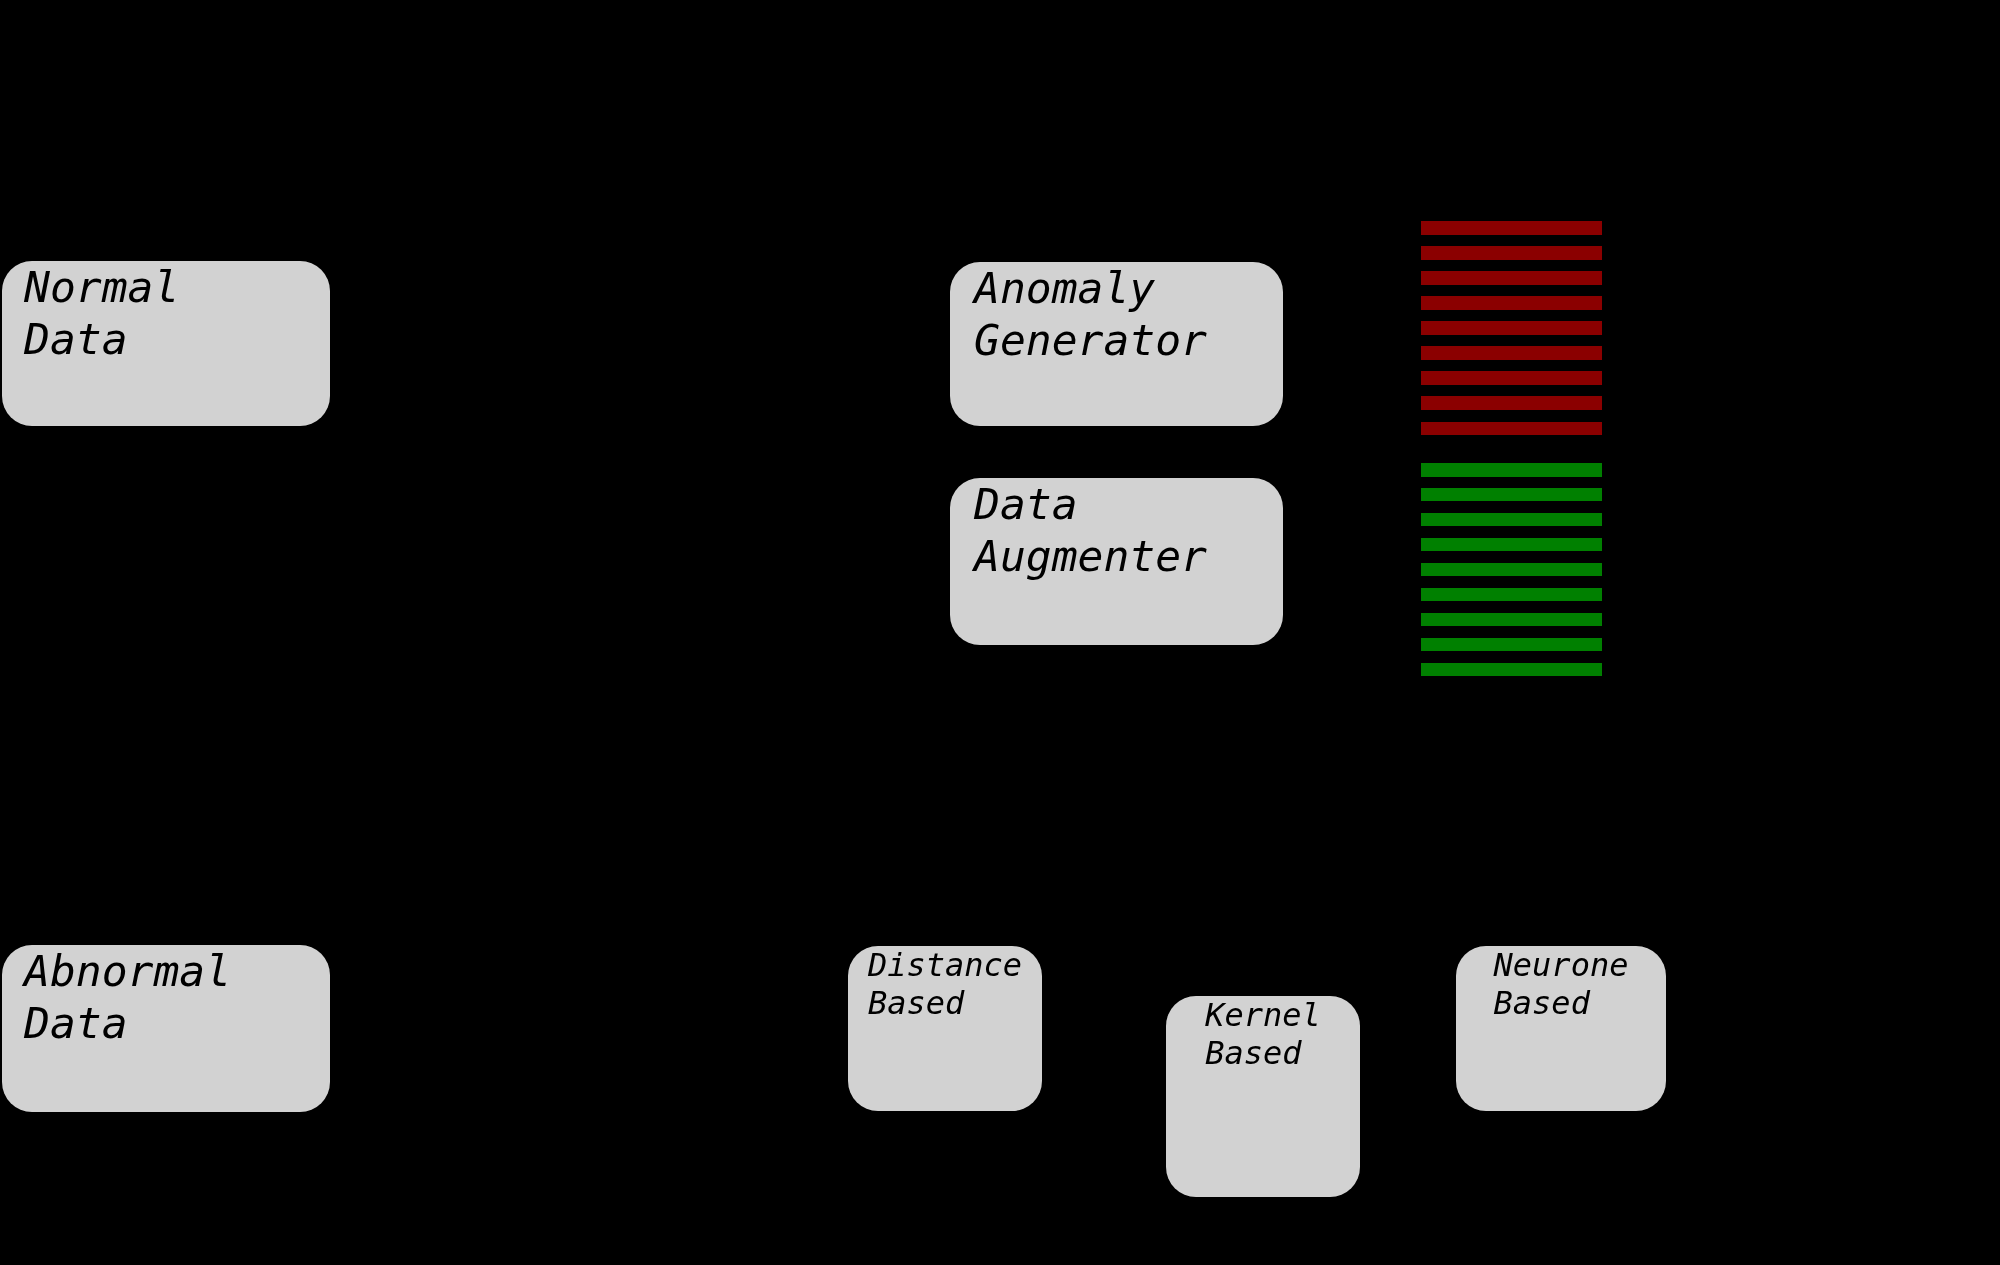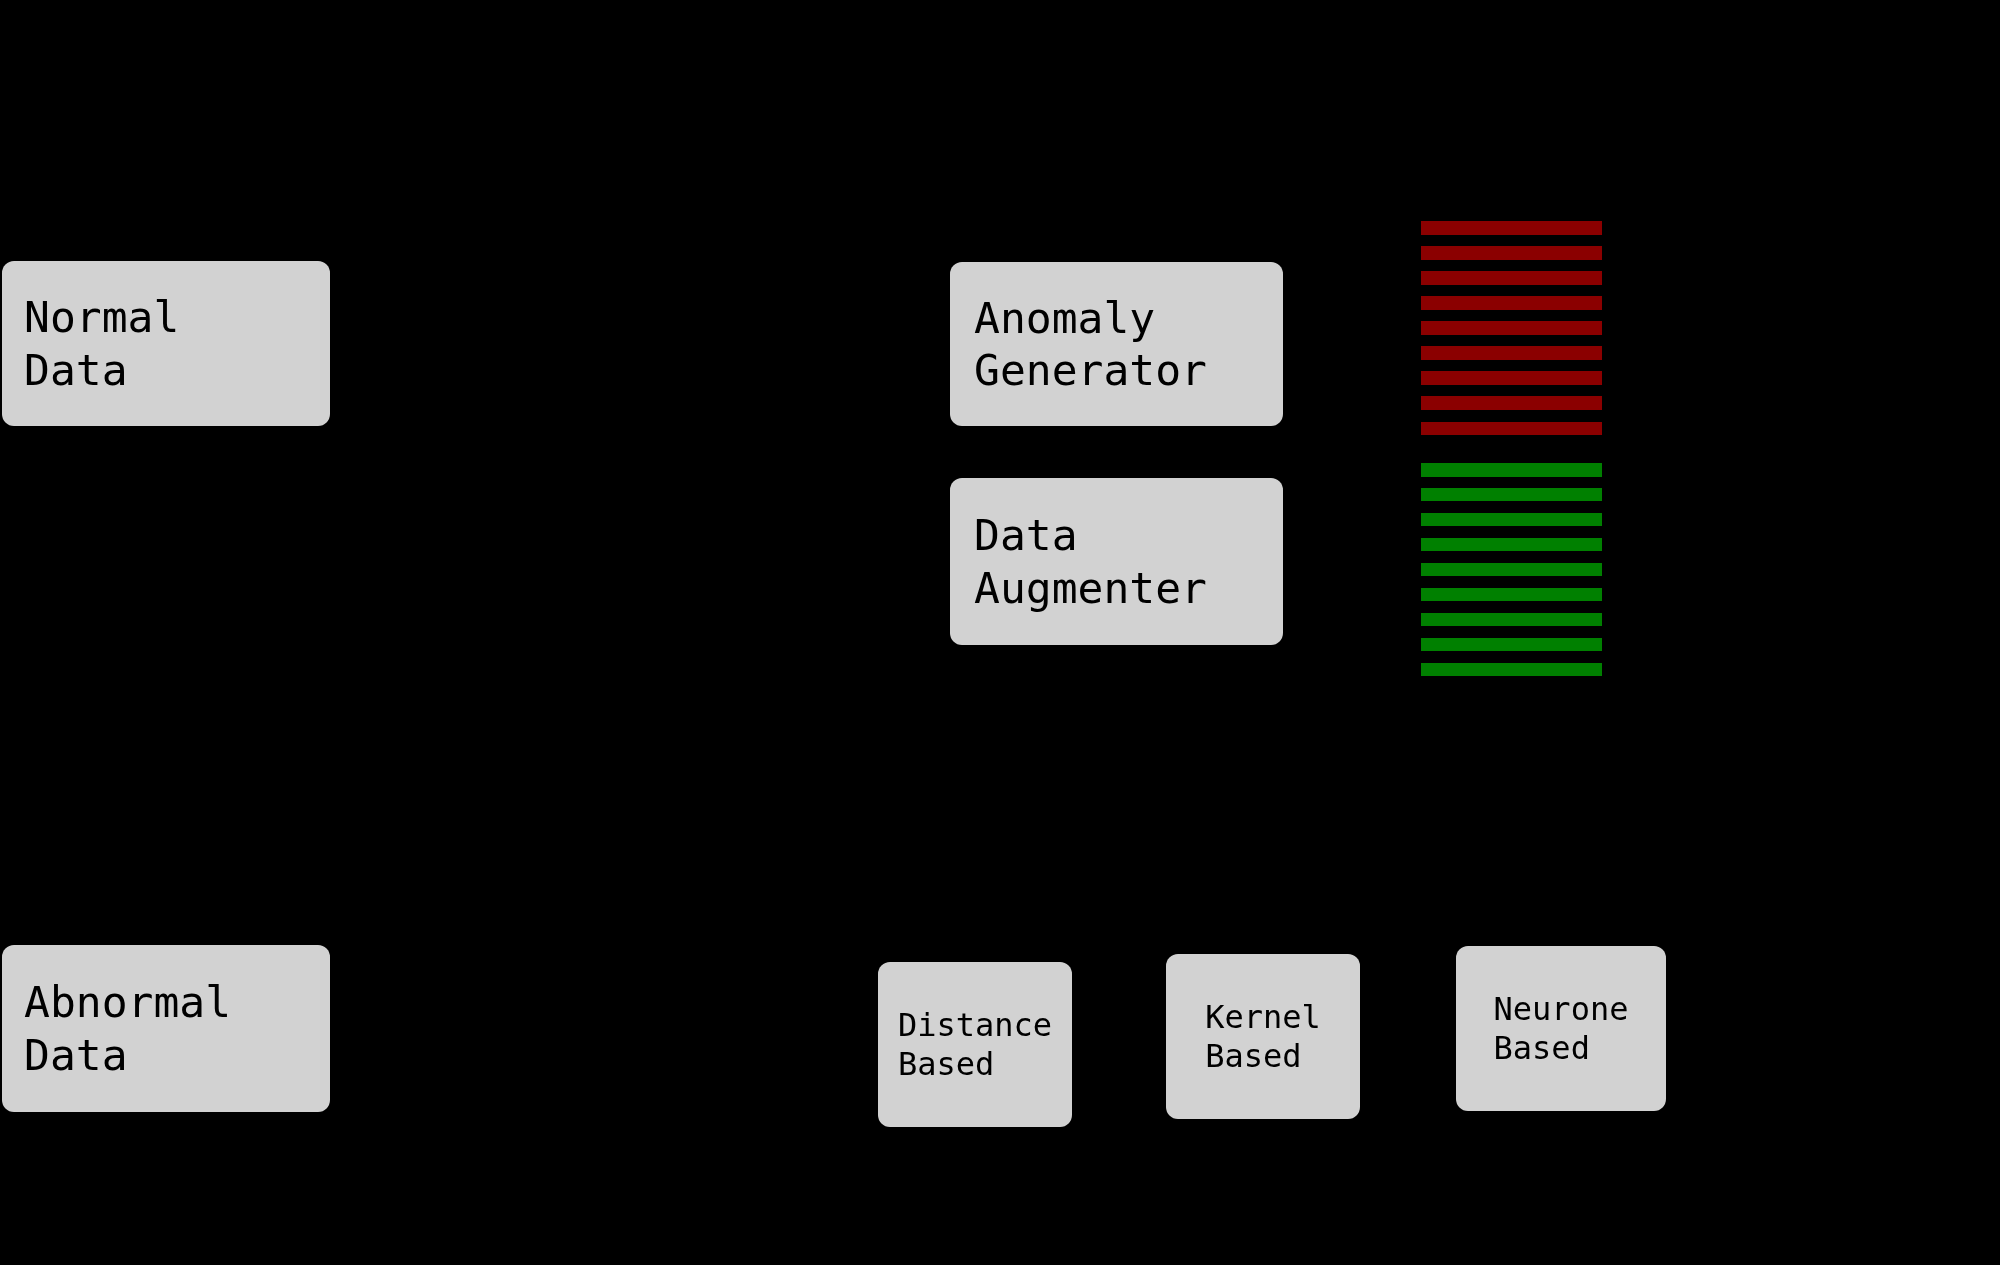--- a/index.html
+++ b/index.html
@@ -11,23 +11,23 @@
     position: relative;
     width: 2000px;
     height: 1265px;
     background: var(--bg, #000);
     overflow: hidden;
     font-family: "DejaVu Sans Mono", "Liberation Mono", monospace;
   }
   .node {
     position: absolute;
     background: var(--box-fill, #d2d2d2);
-    border-radius: 12px;
+    border-radius: 30px;
     display: flex;
-    align-items: center;
+    font-style: italic;
   }
   .node .label {
     white-space: pre-line;
     color: var(--box-text, #000);
   }
   .label-lg {
     font-size: 43px;
     line-height: 1.21;
     letter-spacing: 0;
   }
@@ -48,22 +48,22 @@
     box-sizing: border-box;
   }
   
   .node-center {
     justify-content: center;
   }
   #normal-box    { left: 2px;    top: 261px; width: 328px; height: 165px; }
   #abnormal-box  { left: 2px;    top: 945px; width: 328px; height: 167px; }
   #anomaly-box   { left: 950px;  top: 262px; width: 333px; height: 164px; }
   #augmenter-box { left: 950px;  top: 478px; width: 333px; height: 167px; }
-  #distance-box  { left: 878px;  top: 946px; width: 194px; height: 165px; margin-top: 16px; }
-  #kernel-box    { left: 1166px; top: 954px; width: 194px; height: 165px; }
+  #distance-box  { left: 848px;  top: 946px; width: 194px; height: 165px; }
+  #kernel-box    { left: 1166px; top: 996px; width: 194px; height: 201px; }
   #neurone-box   { left: 1456px; top: 946px; width: 210px; height: 165px; }
 
   .text-green { color: var(--green, #008000); }
   .text-darkred { color: var(--darkred, #8b0000); }
 
   .stripes {
     position: absolute;
     left: 1421px;
     width: 181px;
     display: flex;

